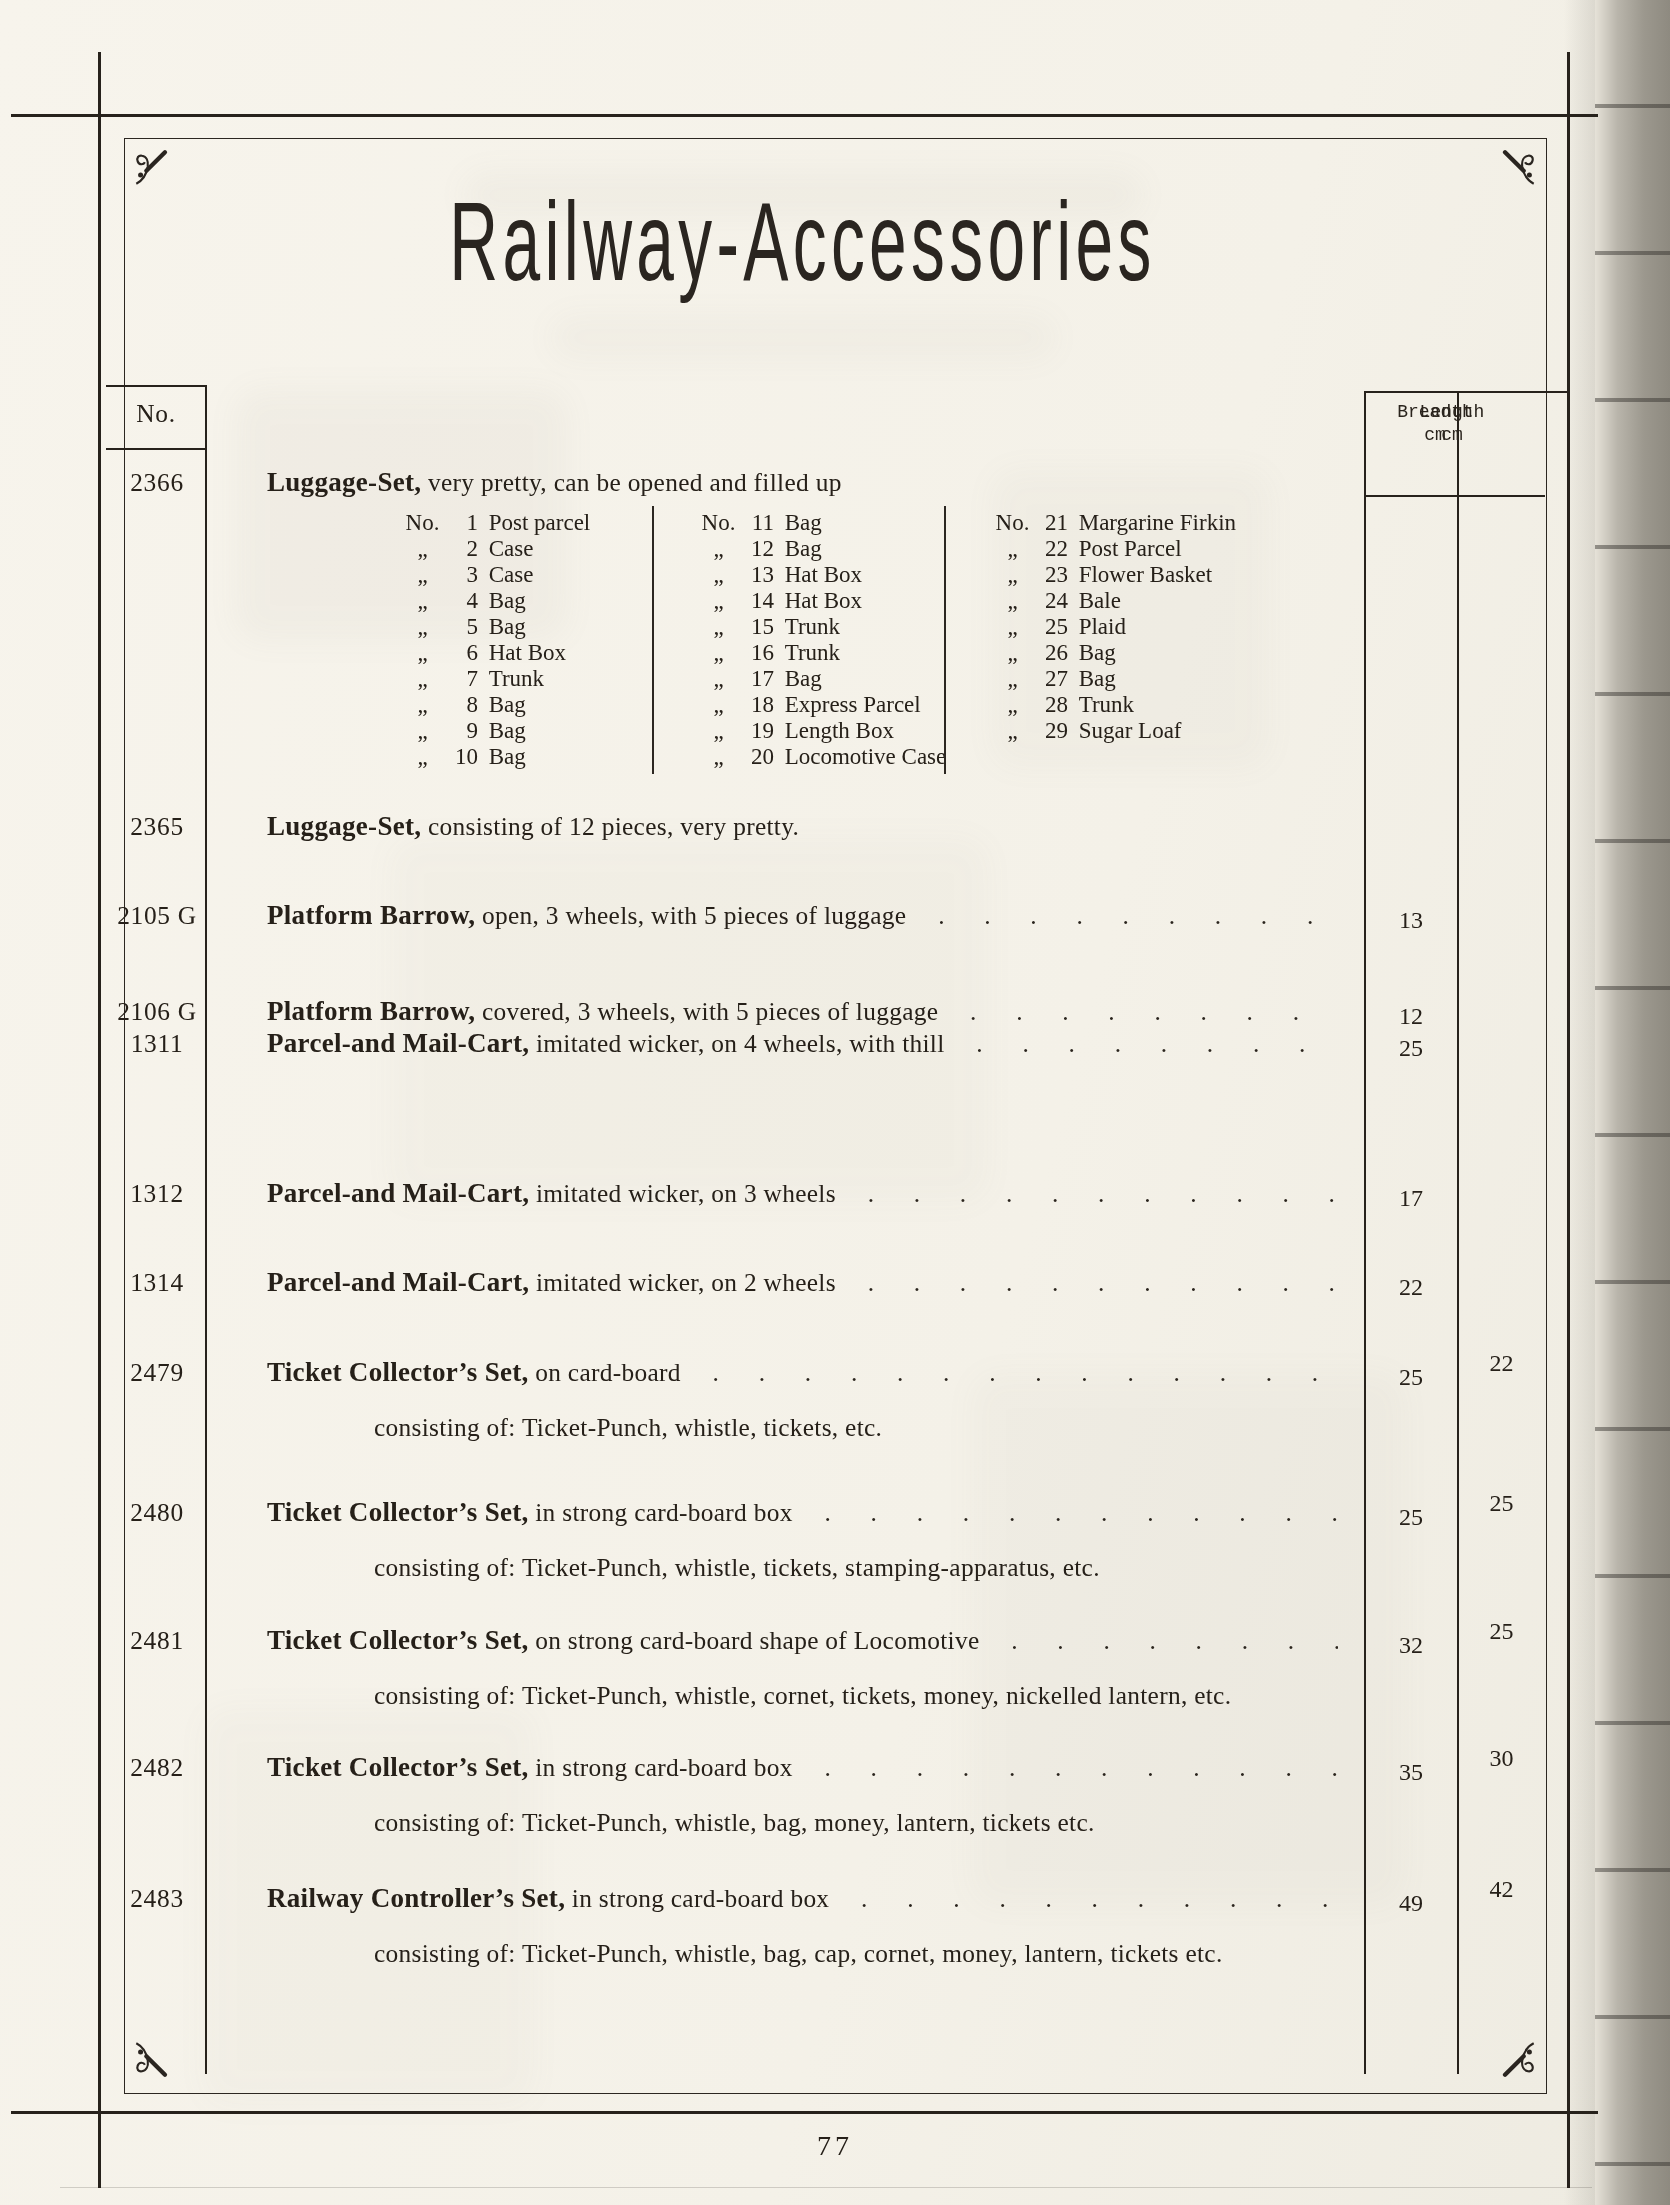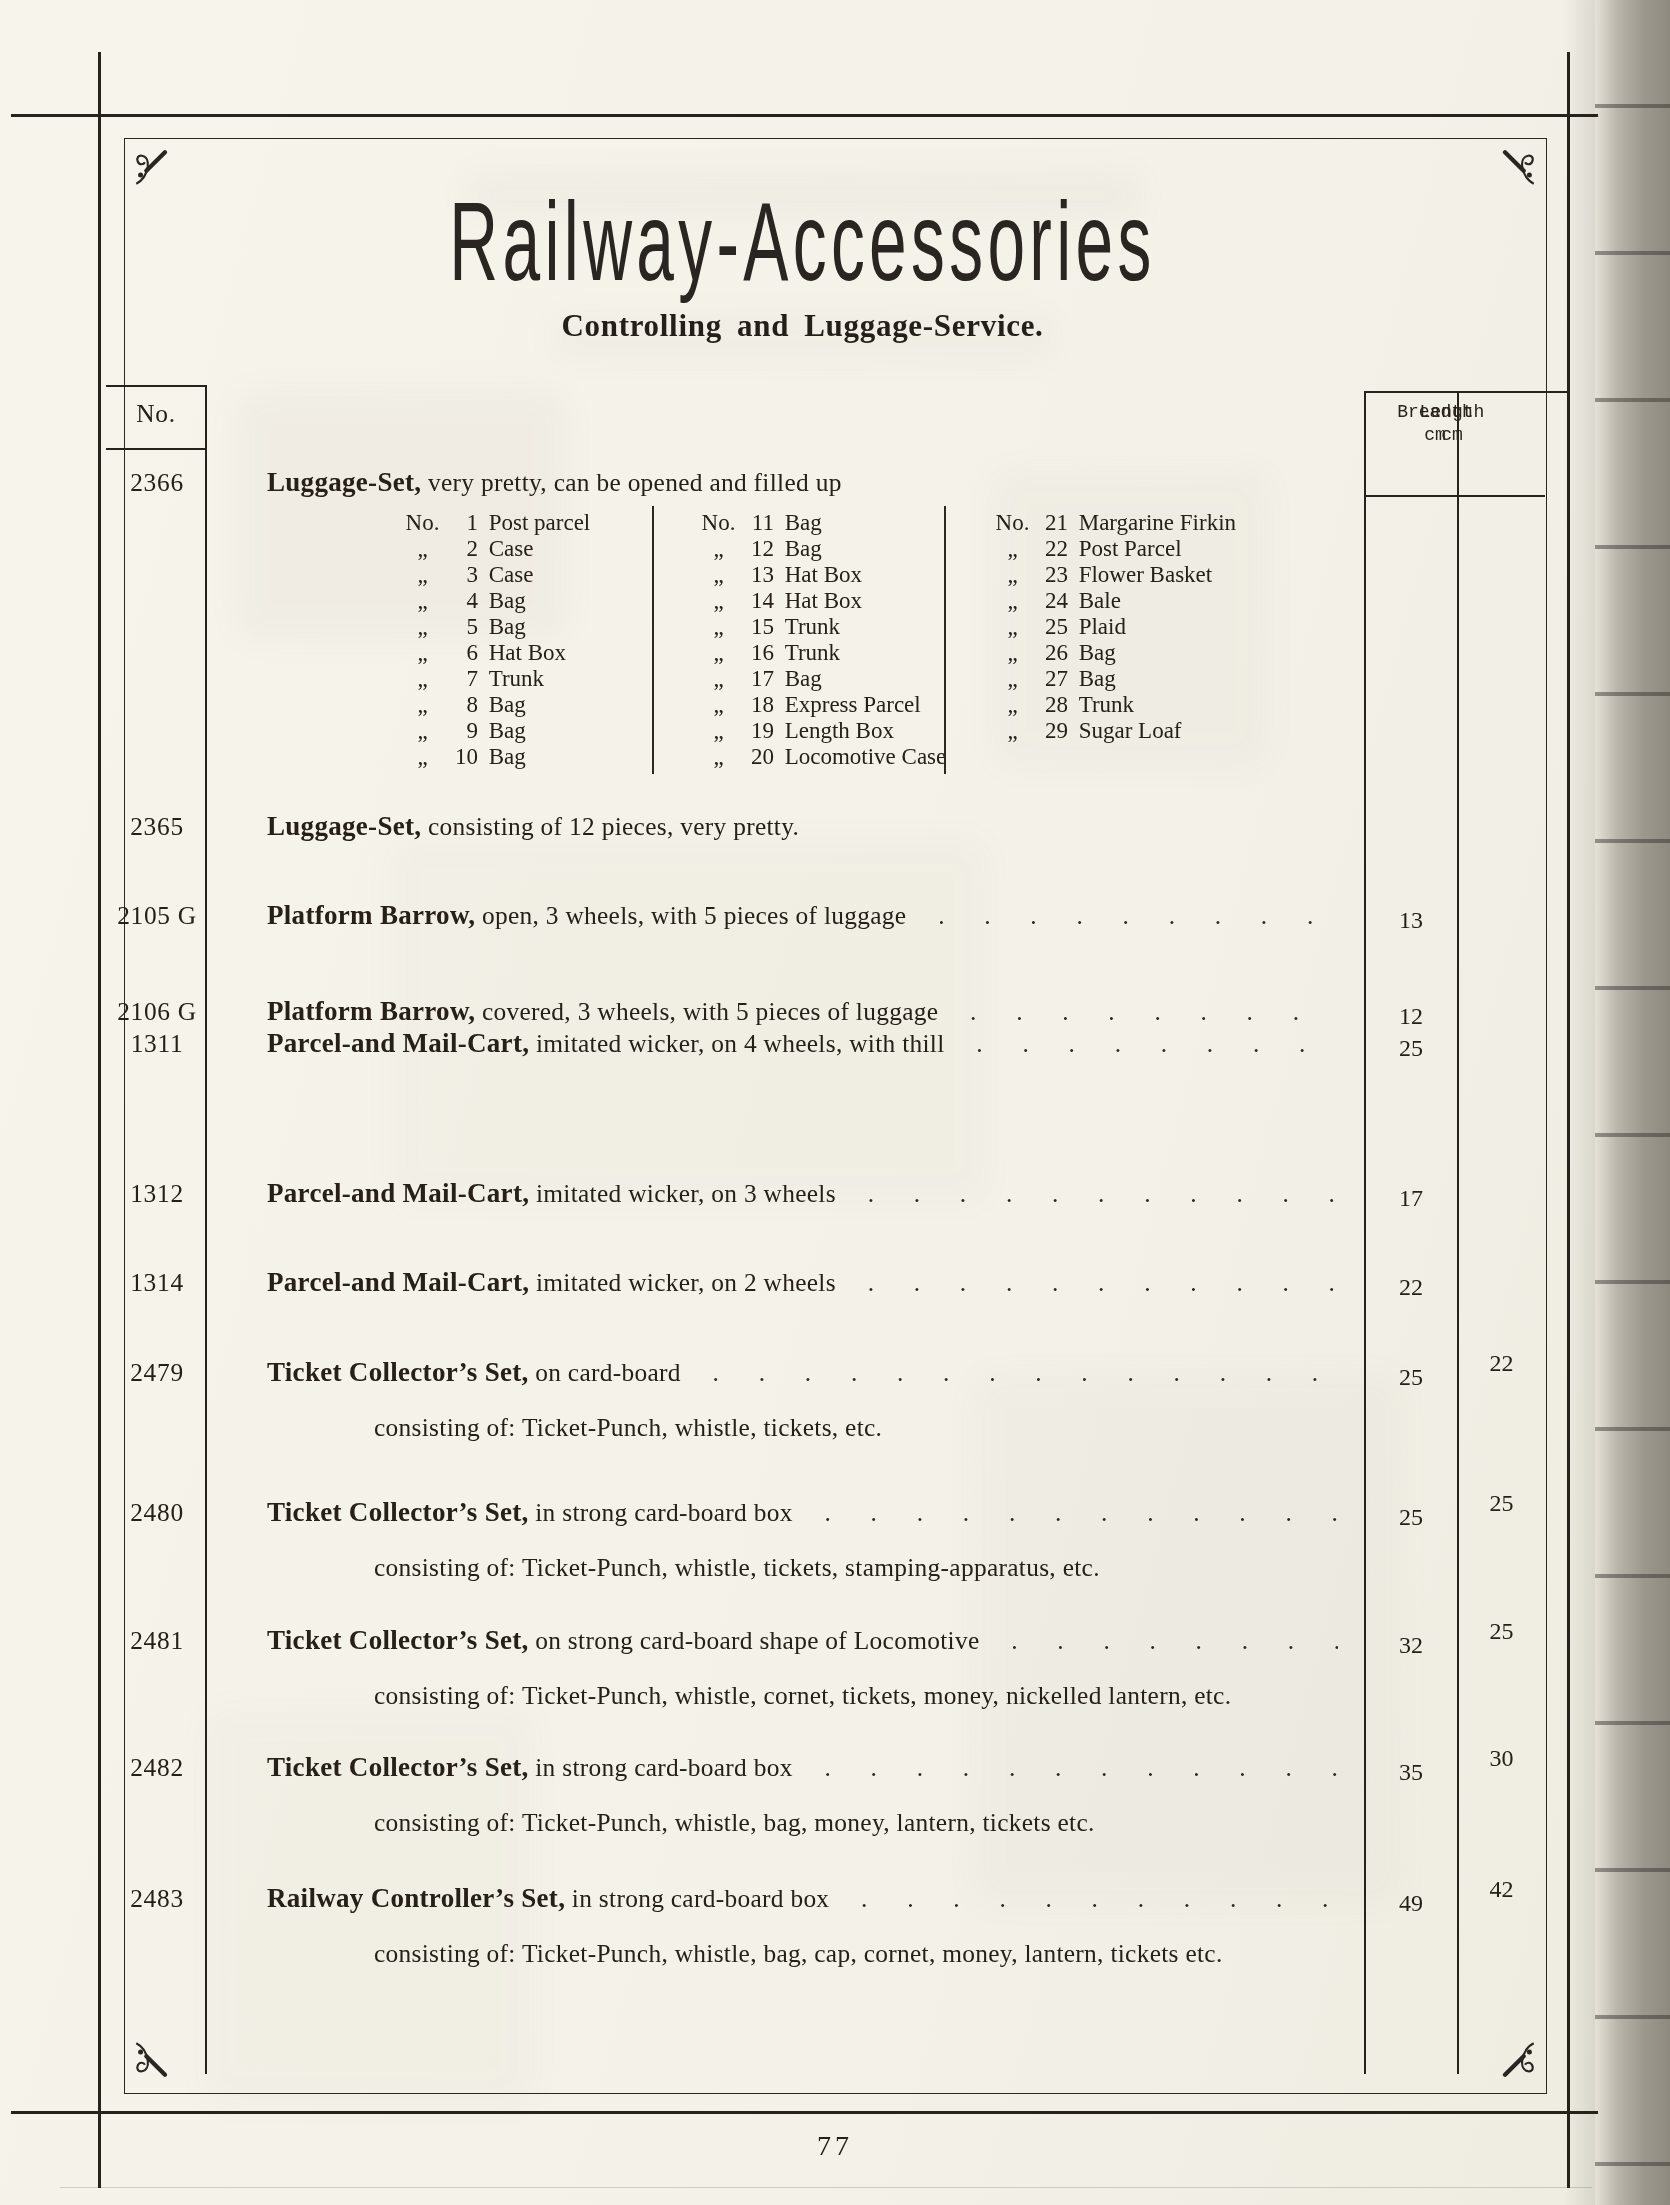--- a/index.html
+++ b/index.html
@@ -131,21 +131,20 @@
       <path d="M20 36 L46 10" stroke="#2a2520" stroke-width="6" stroke-linecap="round"></path>
       <circle cx="12" cy="42" r="3.5" fill="#2a2520"></circle>
     </svg>
   <svg class="corner c-br" viewBox="0 0 60 60">
       <path d="M6 54 C14 50 20 42 22 30 C23 22 20 16 14 15 C9 14 6 18 8 23 C10 28 16 28 18 24" fill="none" stroke="#2a2520" stroke-width="3"></path>
       <path d="M20 36 L46 10" stroke="#2a2520" stroke-width="6" stroke-linecap="round"></path>
       <circle cx="12" cy="42" r="3.5" fill="#2a2520"></circle>
     </svg>
 
   <div id="title">Railway-Accessories</div>
-  <div id="subtitle">Controlling and Luggage-Service.</div>
 
   <div class="ln" id="line-no-top"></div>
   <div class="ln" id="line-no-bottom"></div>
   <div class="ln" id="vline-no"></div>
   <div class="ln" id="line-lb-top"></div>
   <div class="ln" id="line-lb-bottom"></div>
   <div class="ln" id="vline-len"></div>
   <div class="ln" id="vline-bre"></div>
 
   <div id="no-header">No.</div>

